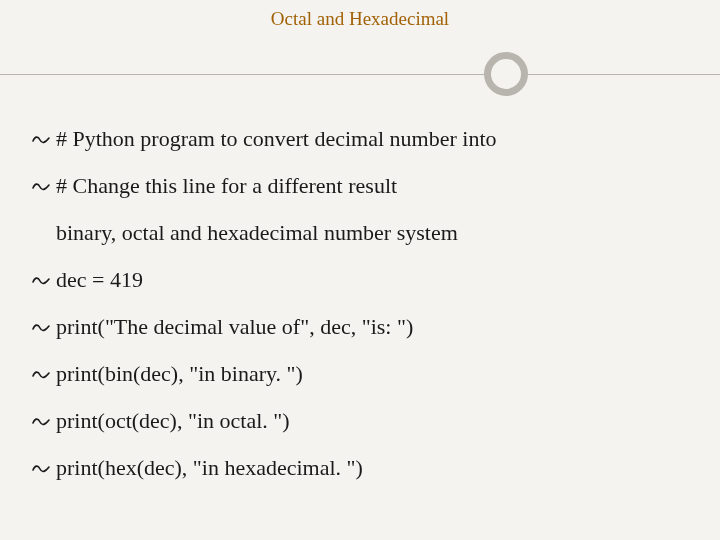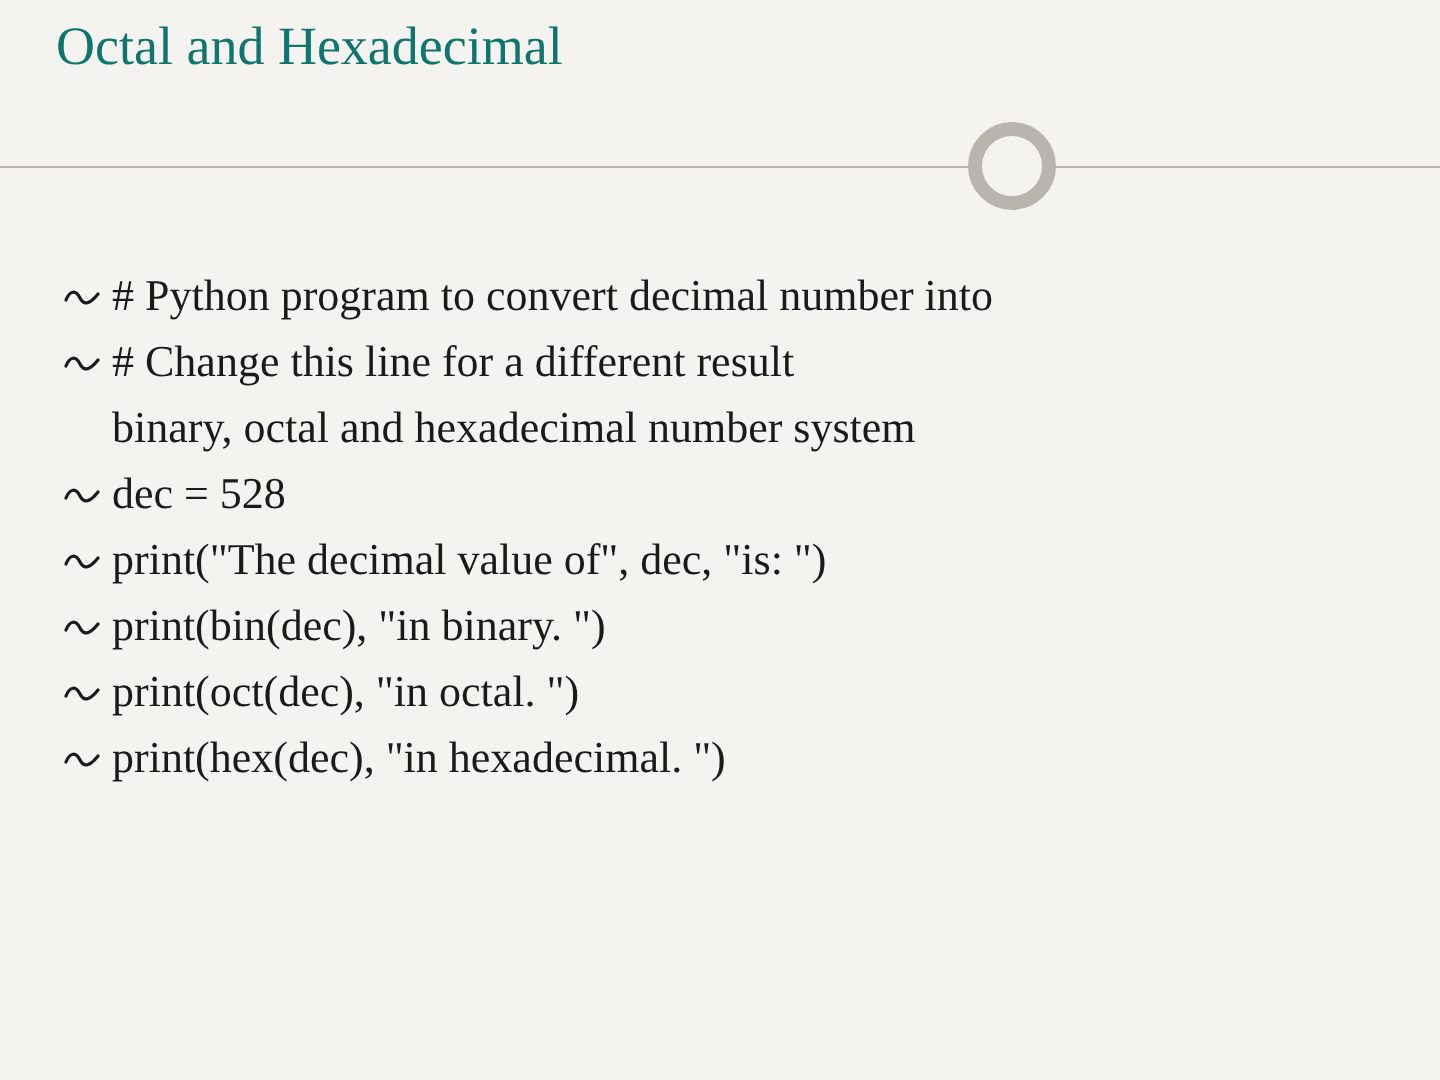--- a/index.html
+++ b/index.html
@@ -10,23 +10,24 @@
       font-family: Georgia, 'Times New Roman', serif;
       position: relative;
       overflow: hidden;
     }
     .slide {
       width: 100%;
       height: 100%;
       padding: 0 28px 28px 28px;
     }
     .title {
-      font-size: 27px;
+      text-align: center;
+      font-size: 19px;
       font-weight: normal;
-      color: #0f766e;
+      color: #a16207;
       padding-top: 8px;
       padding-bottom: 44px;
       font-family: Georgia, serif;
     }
     .divider-wrap {
       position: relative;
       height: 0;
       margin-bottom: 48px;
     }
     .divider-line {
@@ -46,25 +47,26 @@
       height: 44px;
       border-radius: 50%;
       border: 7px solid #b8b4ae;
       background: #f5f3f0;
     }
     .content {
       padding: 0 4px;
     }
     .line {
       display: flex;
-      align-items: flex-end;
+      align-items: center;
       font-size: 22px;
       color: #1a1a1a;
       line-height: 1.5;
       font-family: Georgia, serif;
+      margin-top: 14px;
     }
     .bullet {
       flex-shrink: 0;
       width: 24px;
       font-size: 20px;
       color: #1a1a1a;
       font-family: Arial, sans-serif;
     }
     .text { flex: 1; }
   </style>
@@ -91,21 +93,21 @@
         <span class="text"># Change this line for a different result</span>
       </div>
       <div class="line">
         <span class="bullet"></span>
         <span class="text">binary, octal and hexadecimal number system</span>
       </div>
       <div class="line">
         <span class="bullet"><svg width="18" height="14" viewBox="0 0 18 14">
             <path d="M1 9 C 3 4, 6 4, 8 8 C 10 12, 13 11, 17 6" stroke="#1a1a1a" stroke-width="1.6" fill="none" stroke-linecap="round"></path>
           </svg></span>
-        <span class="text">dec = 528</span>
+        <span class="text">dec = 419</span>
       </div>
       <div class="line">
         <span class="bullet"><svg width="18" height="14" viewBox="0 0 18 14">
             <path d="M1 9 C 3 4, 6 4, 8 8 C 10 12, 13 11, 17 6" stroke="#1a1a1a" stroke-width="1.6" fill="none" stroke-linecap="round"></path>
           </svg></span>
         <span class="text">print("The decimal value of", dec, "is: ")</span>
       </div>
       <div class="line">
         <span class="bullet"><svg width="18" height="14" viewBox="0 0 18 14">
             <path d="M1 9 C 3 4, 6 4, 8 8 C 10 12, 13 11, 17 6" stroke="#1a1a1a" stroke-width="1.6" fill="none" stroke-linecap="round"></path>

